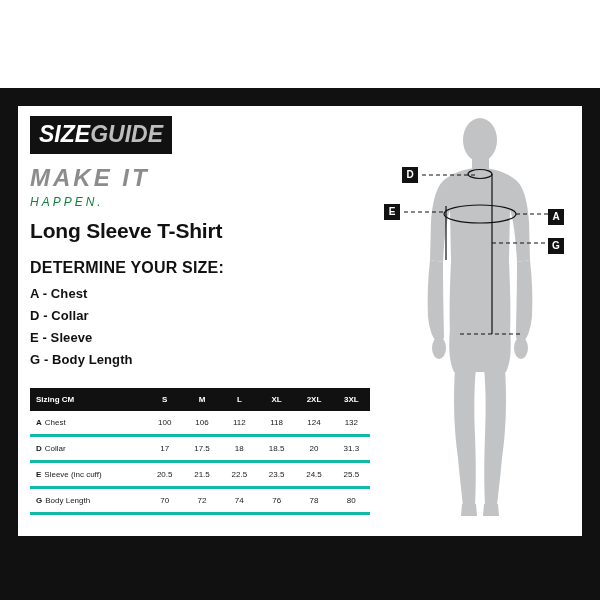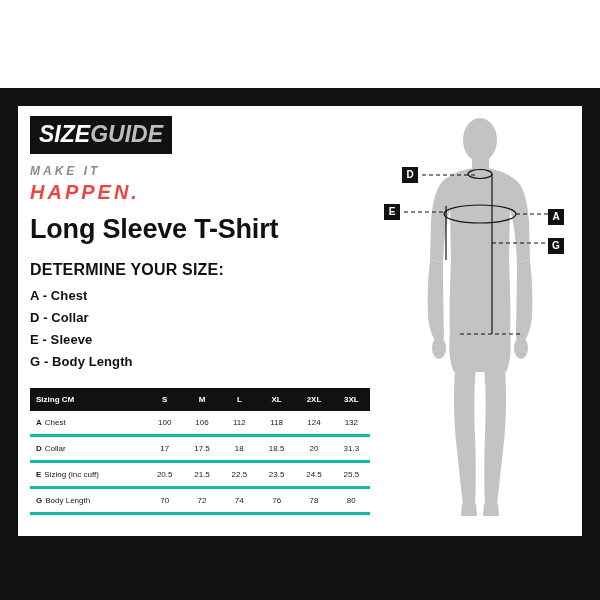--- a/index.html
+++ b/index.html
@@ -60,37 +60,37 @@
   }
   .logo .guide {
     font-size: 23px;
     font-weight: bold;
     font-style: italic;
     color: #bdbdbd;
     letter-spacing: 0px;
   }
   .tag-make {
     margin-top: 10px;
+    font-size: 24px;
+    font-style: italic;
+    font-weight: bold;
+    color: #8c8c8c;
+    letter-spacing: 3px;
+  }
+  .tag-happen {
+    margin-top: 3px;
     font-size: 12px;
     font-style: italic;
-    font-weight: bold;
-    color: #8c8c8c;
-    letter-spacing: 3px;
-  }
-  .tag-happen {
-    margin-top: 3px;
-    font-size: 20px;
-    font-style: italic;
-    font-weight: bold;
-    color: #ef4444;
+    font-weight: normal;
+    color: #15803d;
     letter-spacing: 3px;
   }
   .product-title {
     margin-top: 10px;
-    font-size: 27px;
+    font-size: 21px;
     font-weight: bold;
     color: #111111;
     letter-spacing: -0.2px;
   }
   .determine {
     margin-top: 16px;
     font-size: 16px;
     font-weight: bold;
     color: #111111;
     letter-spacing: 0.2px;
@@ -222,21 +222,21 @@
             <tr>
               <td class="rowhead"><span class="k">D</span><span>Collar</span></td>
               <td>17</td>
               <td>17.5</td>
               <td>18</td>
               <td>18.5</td>
               <td>20</td>
               <td>31.3</td>
             </tr>
             <tr>
-              <td class="rowhead"><span class="k">E</span><span>Sizing (inc cuff)</span></td>
+              <td class="rowhead"><span class="k">E</span><span>Sleeve (inc cuff)</span></td>
               <td>20.5</td>
               <td>21.5</td>
               <td>22.5</td>
               <td>23.5</td>
               <td>24.5</td>
               <td>25.5</td>
             </tr>
             <tr>
               <td class="rowhead"><span class="k">G</span><span>Body Length</span></td>
               <td>70</td>

